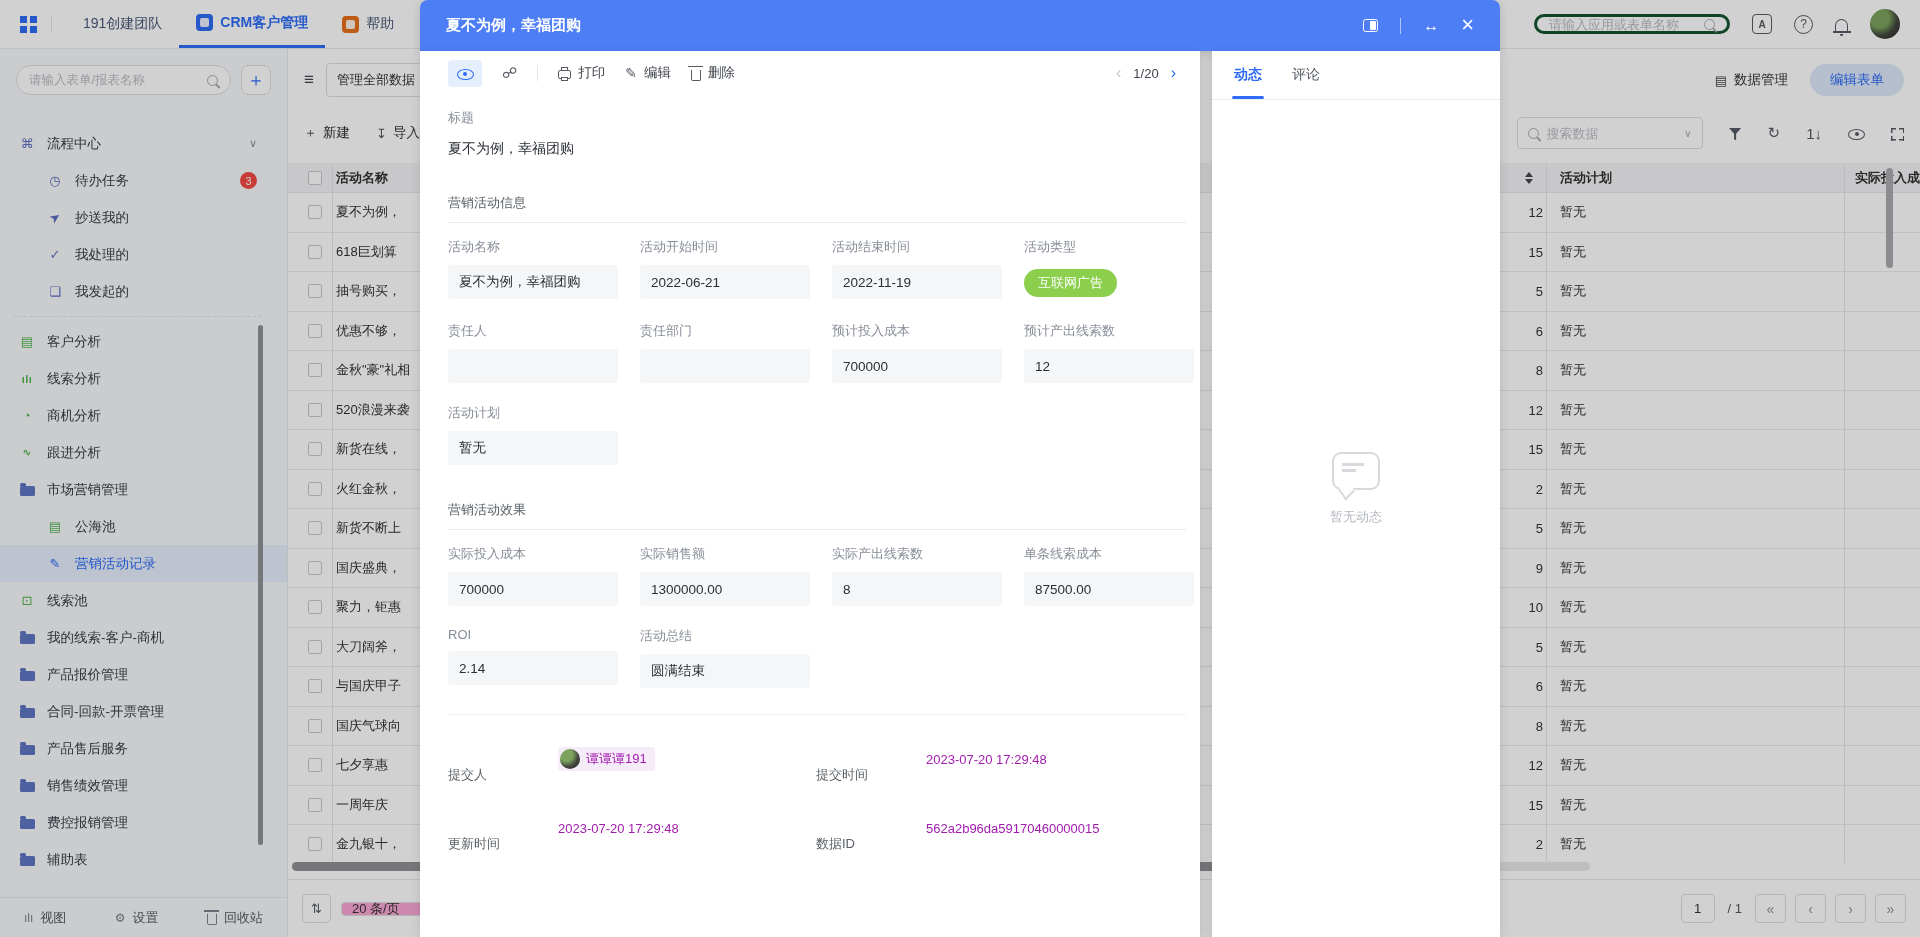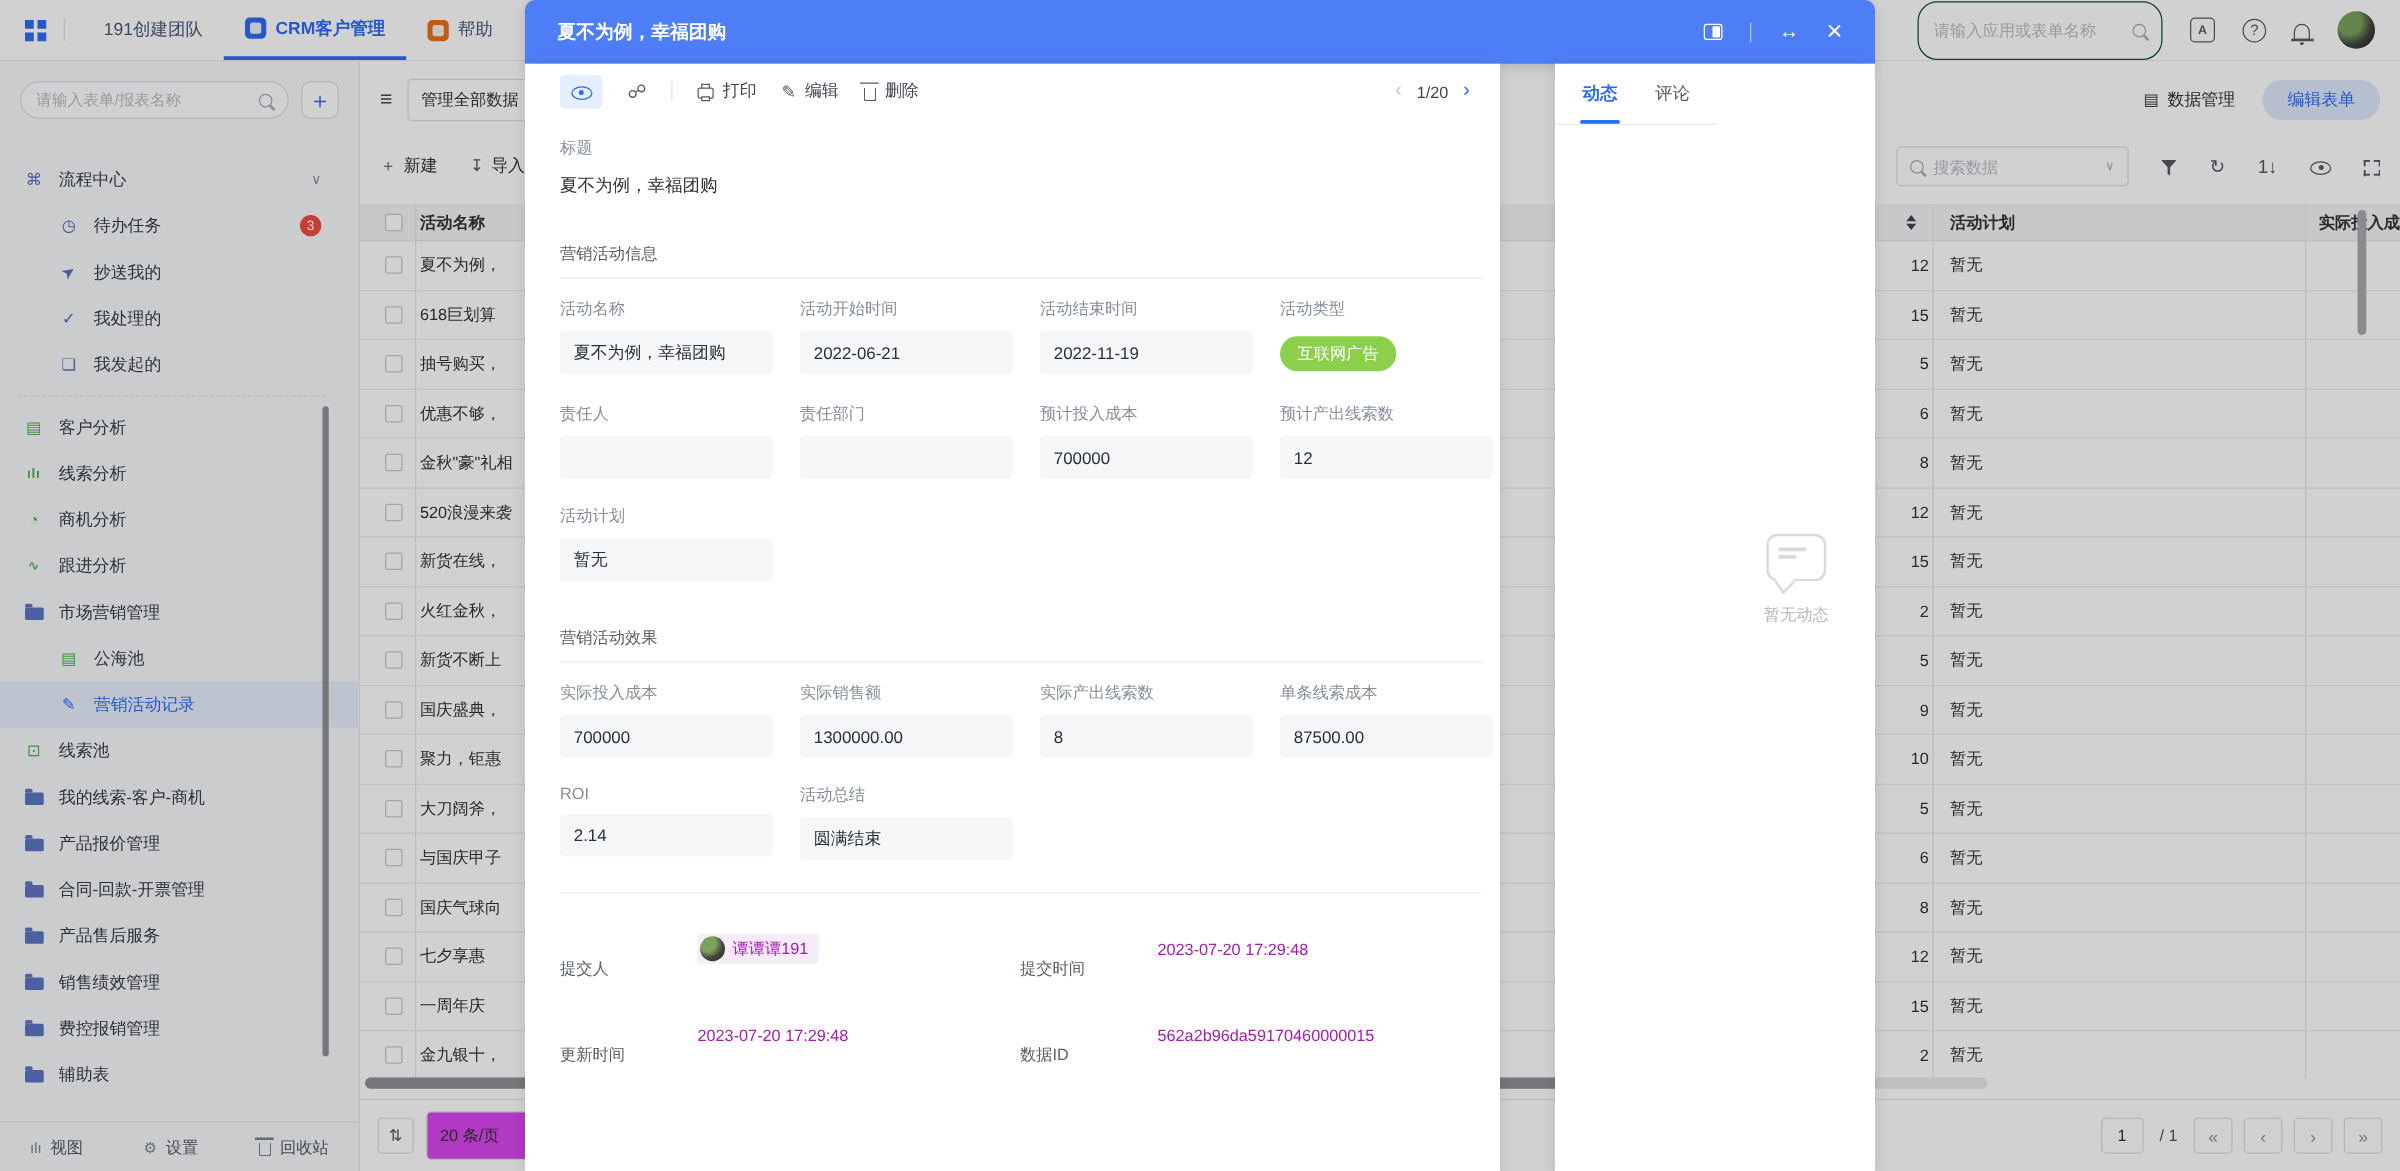--- a/index.html
+++ b/index.html
@@ -15,21 +15,21 @@
       linear-gradient(#2e6cf6,#2e6cf6) 0 100%/7px 7px no-repeat,
       linear-gradient(#2e6cf6,#2e6cf6) 100% 100%/7px 7px no-repeat; margin-right:14px; }
   .tb-div { width:1px; height:18px; background:#e2e3e6; margin-right:14px; }
   .tb-tab { height:100%; display:flex; align-items:center; gap:7px; padding:0 17px; font-size:14px; color:#4a5878; cursor:pointer; }
   .tb-tab.active { color:#2e6cf6; font-weight:bold; border-bottom:3px solid #2e6cf6; }
   .tab-ico { width:17px; height:17px; border-radius:4px; display:inline-block; position:relative; }
   .tab-ico.blue { background:#2e6cf6; }
   .tab-ico.orange { background:#e8711a; }
   .tab-ico::after { content:""; position:absolute; inset:4px; background:#fff; border-radius:2px; opacity:.9; }
   .tb-right { margin-left:auto; display:flex; align-items:center; gap:22px; }
-  .tb-search { width:196px; height:47px; border:1px solid #14532d; border-radius:16px; display:flex; align-items:center; padding:0 12px; gap:8px; }
+  .tb-search { width:196px; height:20px; border:3px solid #14532d; border-radius:16px; display:flex; align-items:center; padding:0 12px; gap:8px; }
   .tb-search input { border:none; outline:none; flex:1; font-size:13px; color:#333; background:transparent; min-width:0; }
   .tb-search input::placeholder { color:#b9bdc5; }
   .i-search { width:11px; height:11px; border:1.5px solid #a7abb3; border-radius:50%; position:relative; flex:none; }
   .i-search::after { content:""; position:absolute; width:1.5px; height:5px; background:#a7abb3; left:9px; top:8px; transform:rotate(-45deg); }
   .box-a { width:20px; height:20px; border:1.5px solid #565b64; border-radius:4px; font-size:10px; font-weight:bold; color:#565b64; display:flex; align-items:center; justify-content:center; }
   .circle-q { width:19px; height:19px; border:1.5px solid #565b64; border-radius:50%; font-size:12px; color:#565b64; display:flex; align-items:center; justify-content:center; }
   .i-bell { width:13px; height:13px; border:1.5px solid #565b64; border-radius:7px 7px 1px 1px; position:relative; margin-top:2px; }
   .i-bell::before { content:""; position:absolute; left:-3.5px; right:-3.5px; bottom:-2px; height:1.5px; background:#565b64; }
   .i-bell::after { content:""; position:absolute; left:3.5px; bottom:-5px; width:3px; height:2px; border-radius:0 0 2px 2px; background:#565b64; }
   .avatar { width:30px; height:30px; border-radius:50%; background:radial-gradient(circle at 32% 30%, #7ba35d 0 32%, #42463f 60%, #23251f); }
@@ -101,21 +101,21 @@
   .t-right-h { position:absolute; left:1567px; top:50%; transform:translateY(-50%); white-space:nowrap; }
   .i-updown { position:absolute; left:1237px; top:50%; transform:translateY(-50%); display:flex; flex-direction:column; gap:2px; }
   .i-updown::before { content:""; border-left:4px solid transparent; border-right:4px solid transparent; border-bottom:5px solid #40454e; }
   .i-updown::after { content:""; border-left:4px solid transparent; border-right:4px solid transparent; border-top:5px solid #40454e; }
   .col-line { position:absolute; top:0; bottom:0; width:1px; background:#e6e7e9; }
   .tv-scroll { position:absolute; left:1598px; top:119px; width:7px; height:100px; background:#a9abaf; border-radius:4px; z-index:2; }
   .h-scroll { position:absolute; bottom:66px; left:4px; right:330px; height:9px; border-radius:5px; background:#e8e9eb; }
   .h-scroll .thumb { position:absolute; left:0; top:0; bottom:0; width:78%; background:#8f9296; border-radius:5px; }
   .pager-bar { position:absolute; left:0; right:0; bottom:0; height:58px; border-top:1px solid #e6e7e9; background:#fff; display:flex; align-items:center; padding:0 14px; gap:10px; }
   .sq-btn { width:29px; height:29px; border:1px solid #dcdee2; border-radius:4px; display:flex; align-items:center; justify-content:center; color:#565b64; font-size:13px; cursor:pointer; background:#fff; }
-  .psize { width:102px; height:39px; border:1px solid #dcdee2; border-radius:4px; display:flex; align-items:center; padding:0 10px; color:#333; background:#d946ef; cursor:pointer; }
+  .psize { width:102px; height:14px; border:1px solid #dcdee2; border-radius:4px; display:flex; align-items:center; padding:0 10px; color:#333; background:#f9a8d4; cursor:pointer; }
   .pager-right { margin-left:auto; display:flex; align-items:center; gap:9px; }
   .pcur { width:34px; height:29px; border:1px solid #dcdee2; border-radius:4px; display:flex; align-items:center; justify-content:center; background:#fff; }
   .ptotal { color:#555; margin:0 4px; }
   .pnav { width:31px; height:29px; border:1px solid #dcdee2; border-radius:4px; display:flex; align-items:center; justify-content:center; color:#8a8f99; font-size:14px; background:#fff; cursor:pointer; }
 
   
   .overlay { position:absolute; inset:0; background:rgba(0,0,0,0.18); z-index:10; }
   .modal { position:absolute; left:420px; top:0; width:1080px; height:937px; z-index:20; display:flex; flex-direction:column; }
   .m-header { height:51px; background:#4e7ef5; border-radius:8px 8px 0 0; display:flex; align-items:center; padding:0 26px; color:#fff; flex:none; box-shadow:0 2px 10px rgba(0,0,0,.15); }
   .m-title { font-size:15px; font-weight:bold; }
@@ -150,21 +150,21 @@
   .field .f-box { min-height:34px; background:#f5f6f8; border-radius:3px; padding:8px 11px; font-size:13.5px; color:#2b2f36; display:flex; align-items:center; }
   .field .f-box.nobg { background:transparent; padding:4px 0; }
   .f-val.pill { background:#8ccf4d; color:#fff; border-radius:14px; padding:5px 14px; font-size:13px; }
   .f-divider { border:none; border-top:1px solid #eef0f2; margin-top:26px; }
   .meta-grid { margin-top:20px; display:grid; grid-template-columns:110px 258px 110px 1fr; row-gap:20px; align-items:center; font-size:13px; }
   .meta-label { color:#596066;margin-top:31px; }
   .meta-val { color:#a21caf; }
   .subm-tag { display:inline-flex; align-items:center; gap:6px; background:#f6ecf9; border-radius:3px; padding:2px 8px 2px 2px; }
   .subm-ava { width:20px; height:20px; border-radius:50%; background:radial-gradient(circle at 32% 30%, #7ba35d 0 32%, #42463f 60%, #23251f); }
 
-  .m-panel { flex:1; background:#fff; display:flex; flex-direction:row; box-shadow:0 2px 10px rgba(0,0,0,.12);margin-left:32px; }
+  .m-panel { flex:1; background:#fff; display:flex; flex-direction:column; box-shadow:0 2px 10px rgba(0,0,0,.12); }
   .p-tabs { height:49px; border-bottom:1px solid #ecedef; display:flex; gap:30px; padding:0 22px; flex:none; }
   .p-tab { position:relative; display:flex; align-items:center; font-size:14px; color:#565b64; cursor:pointer; }
   .p-tab.active { color:#2e6cf6; font-weight:bold; }
   .p-tab.active::after { content:""; position:absolute; left:-2px; right:-2px; bottom:0; height:3px; background:#2e6cf6; border-radius:2px; }
   .p-empty { flex:1; display:flex; flex-direction:column; align-items:center; justify-content:center; gap:18px; margin-top:-60px; }
   .bubble { width:48px; height:38px; border:2.5px solid #d8dadd; border-radius:9px; position:relative; background:#fff; }
   .bubble::before { content:""; position:absolute; left:8px; top:9px; width:22px; height:9px;
       background:linear-gradient(#d8dadd,#d8dadd) 0 0/22px 3px no-repeat, linear-gradient(#d8dadd,#d8dadd) 0 6px/14px 3px no-repeat; }
   .bubble::after { content:""; position:absolute; left:6px; bottom:-9px; width:11px; height:11px; background:#fff; border-right:2.5px solid #d8dadd; border-bottom:2.5px solid #d8dadd; transform:rotate(55deg) skewX(10deg); }
   .p-empty-text { color:#b4b8bf; font-size:13px; }

